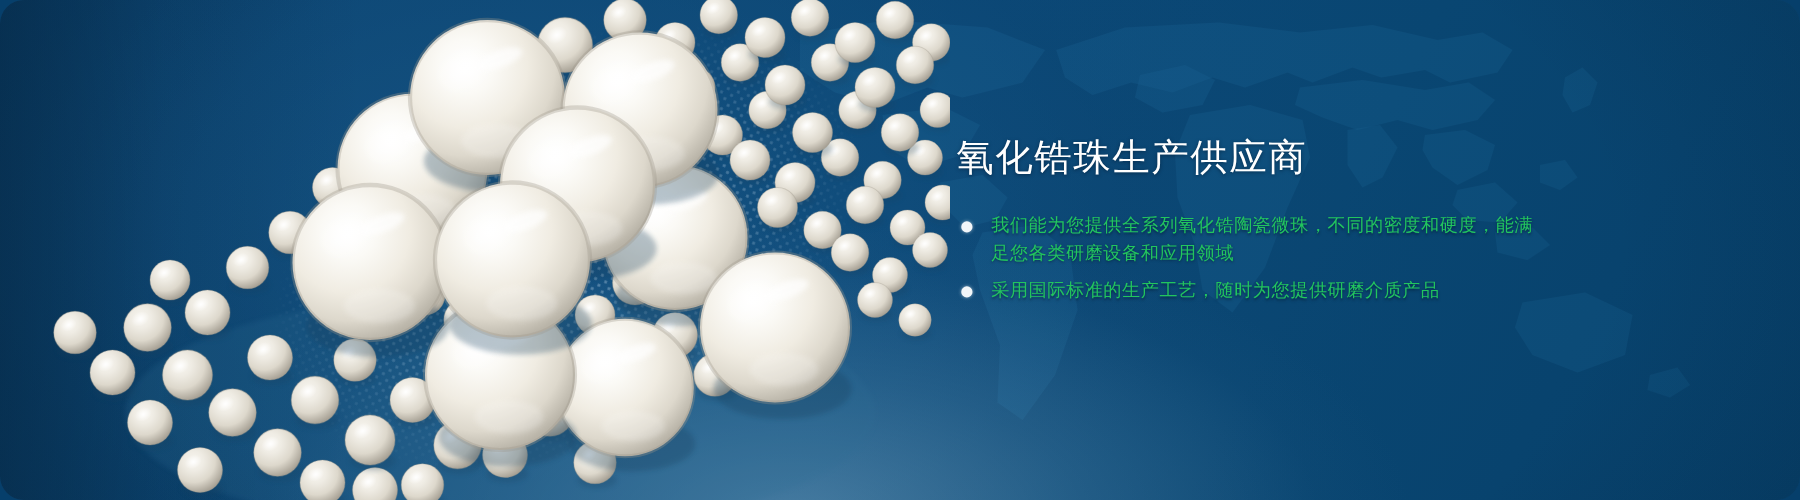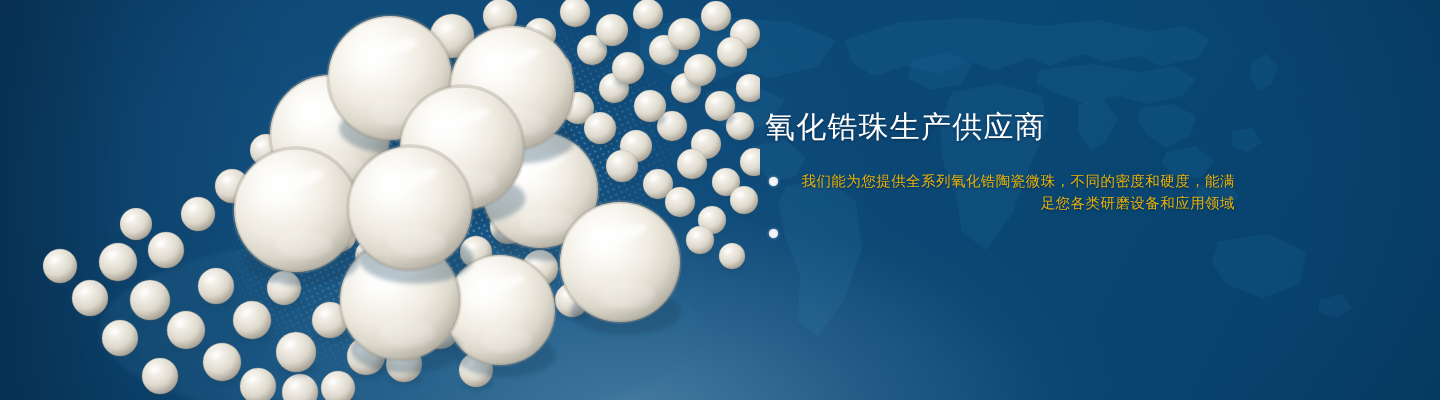--- a/index.html
+++ b/index.html
@@ -6,20 +6,21 @@
   html,body{margin:0;padding:0;background:#063f6b;}
   *{box-sizing:border-box;}
 
   .banner{
     position:relative;
     width:1440px;
     height:400px;
     overflow:hidden;
     font-family:"DejaVu Sans","Liberation Sans",sans-serif;
     background:#0a4471;
+    border-radius:19px;
   }
 
   
   .bg-base{
     position:absolute;inset:0;
     background:
       radial-gradient(ellipse 620px 300px at 44% 104%, rgba(118,166,196,.55) 0%, rgba(90,143,178,.30) 38%, rgba(60,110,150,.06) 68%, rgba(0,0,0,0) 80%),
       radial-gradient(ellipse 900px 560px at 30% 46%, rgba(30,92,140,.55) 0%, rgba(16,70,115,.25) 52%, rgba(0,0,0,0) 78%),
       linear-gradient(118deg,#0b4573 0%,#0b4775 26%,#0a4877 48%,#094672 70%,#07406a 100%);
   }
@@ -73,26 +74,25 @@
     white-space:nowrap;
   }
   .bullets{
     position:absolute;left:0;top:170px;width:470px;
     list-style:none;margin:0;padding:0;
   }
   .bullet{
     position:relative;
     padding-left:28px;
     margin-bottom:8px;
-    color:#eab308;
+    color:#22c55e;
     font-size:14.5px;
     line-height:22px;
     letter-spacing:.45px;
     text-shadow:0 1px 2px rgba(0,16,34,.5);
-    text-align:right;
   }
   .bullet:last-child{margin-bottom:0;}
   .dot{
     position:absolute;left:4px;top:7px;
     width:9px;height:9px;border-radius:50%;
     background:#f2f6f9;
     box-shadow:0 0 3px rgba(255,255,255,.55);
   }
 </style>
 </head>
@@ -577,17 +577,18 @@
 
     <div class="headline">氧化锆珠生产供应商</div>
 
     <ul class="bullets">
       <li class="bullet">
         <span class="dot"></span>
         <span>我们能为您提供全系列氧化锆陶瓷微珠，不同的密度和硬度，能满足您各类研磨设备和应用领域</span>
       </li>
       <li class="bullet">
         <span class="dot"></span>
+        <span>采用国际标准的生产工艺，随时为您提供研磨介质产品</span>
       </li>
     </ul>
 
   </div>
 </div>
 
 </body></html>

